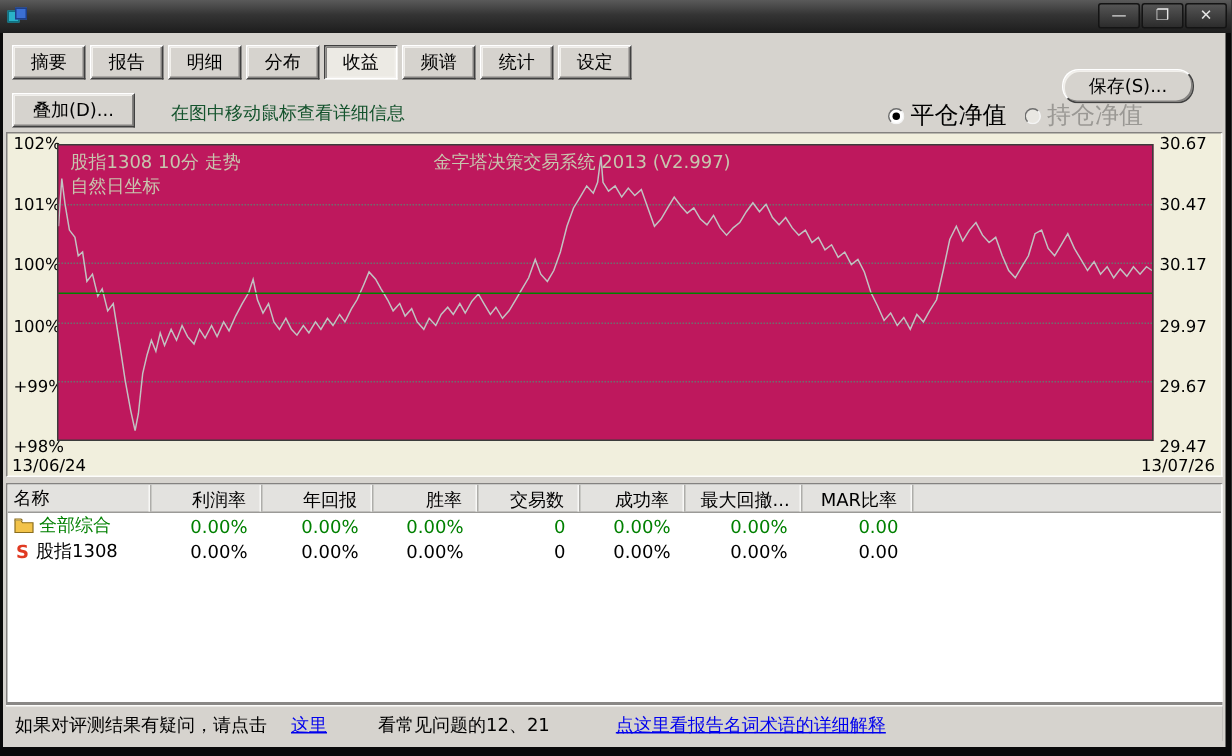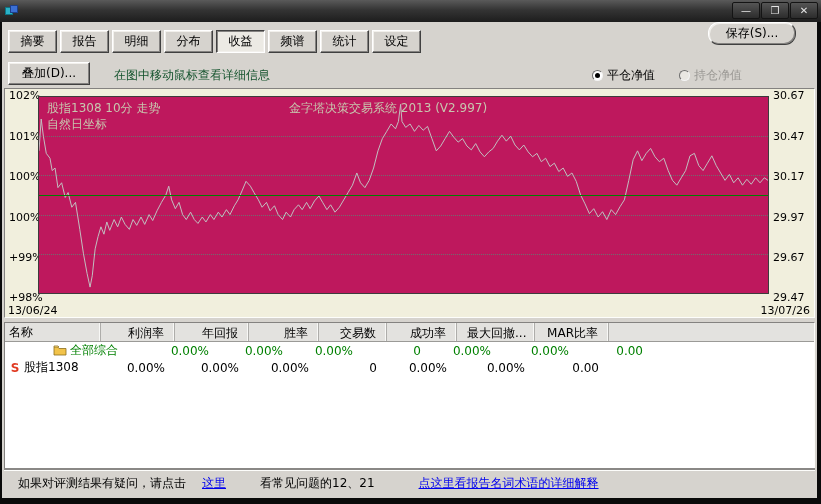--- a/index.html
+++ b/index.html
@@ -23,25 +23,25 @@
   .body { position:absolute; left:2px; top:22px; width:815px; height:476px; background:#d6d3ce; }
 
   .btn3d { background:#d6d3ce; font-size:12px; color:#000; text-align:center;
     border:1px solid; border-color:#ffffff #404040 #404040 #ffffff;
     box-shadow:inset -1px -1px 0 #848280, inset 1px 1px 0 #f2f0ec; line-height:20px; cursor:default; }
   .btn3d.pressed { border-color:#404040 #ffffff #ffffff #404040;
     box-shadow:inset 1px 1px 0 #848280, inset -1px -1px 0 #f2f0ec; background:#eceae4; }
 
   .tabs { position:absolute; left:6px; top:8px; display:flex; gap:3px; }
   .tab { width:49px; height:23px; }
-  .save-btn { position:absolute; left:706px; top:0; width:88px; height:23px;border-radius:11px; }
+  .save-btn { position:absolute; left:706px; top:24px; width:88px; height:23px;border-radius:11px; }
   .overlay-btn { position:absolute; left:6px; top:40px; width:82px; height:23px; }
   .hint { position:absolute; left:112px; top:45px; color:#14532d; font-size:12px; }
 
-  .radios { position:absolute; left:590px; top:45px; display:flex; gap:24px; font-size:12px; }
+  .radios { position:absolute; left:590px; top:45px; display:flex; gap:12px; font-size:16px; }
   .radio { display:flex; align-items:center; gap:4px; }
   .rdot { width:11px; height:11px; border-radius:50%; background:#fff; position:relative;
     border:1px solid; border-color:#6d6d6d #f4f4f4 #f4f4f4 #6d6d6d; }
   .radio.sel .rdot::after { content:""; position:absolute; left:2px; top:2px; width:5px; height:5px; border-radius:50%; background:#000; }
   .radio.dis { color:#9a9894; }
   .radio.dis .rdot { background:#e9e7e2; }
 
   
   .chart-panel { position:absolute; left:2px; top:66px; width:811px; height:230px;
     background:#f1efdd; border:1px solid; border-color:#848280 #fdfdfb #fdfdfb #848280; overflow:hidden; }
@@ -60,27 +60,27 @@
   .rtable { position:absolute; left:2px; top:300px; width:811px; height:148px; background:#ffffff;
     border:1px solid; border-color:#848280 #fdfdfb #fdfdfb #848280; overflow:hidden; }
   .thead { display:flex; height:19px; background:#e3e2df; border-bottom:1px solid #9b9a97; font-size:12px; }
   .th { padding:2px 10px; border-right:1px solid #aeadaa; box-shadow:inset -1px 0 0 #f8f8f6; white-space:nowrap; overflow:hidden; }
   .tr { display:flex; height:17px; align-items:center; font-size:12px; }
   .c0 { width:96px; text-align:left; padding-left:4px; display:flex; align-items:center; gap:3px; }
   .c1 { width:74px; } .c2 { width:74px; } .c3 { width:70px; } .c4 { width:68px; }
   .c5 { width:70px; } .c6 { width:78px; } .c7 { width:74px; }
   .num { text-align:right; padding-right:10px; }
   .cfill { flex:1; border-right:none; box-shadow:none; }
-  .row-green { color:#008000;padding-left:44px; }
+  .row-green { color:#008000; }
   .s-icon { color:#e03a22; font-weight:bold; font-size:12px; width:12px; text-align:center; }
 
   
   .footer { position:absolute; left:2px; top:448px; width:811px; height:26px; background:#d6d3ce;
     border-top:1px solid #fdfdfb; box-shadow:0 -2px 0 #8a8886; display:flex; align-items:center; font-size:12px; }
-  .footer .t1 { margin-left:14px; }
+  .footer .t1 { margin-left:6px; }
   .footer a { color:#0000ee; text-decoration:underline; cursor:pointer; }
   .footer .l1 { margin-left:16px; }
   .footer .t2 { margin-left:34px; }
   .footer .l2 { margin-left:44px; }
 </style>
 </head>
 <body>
 
 <div id="win">
 

